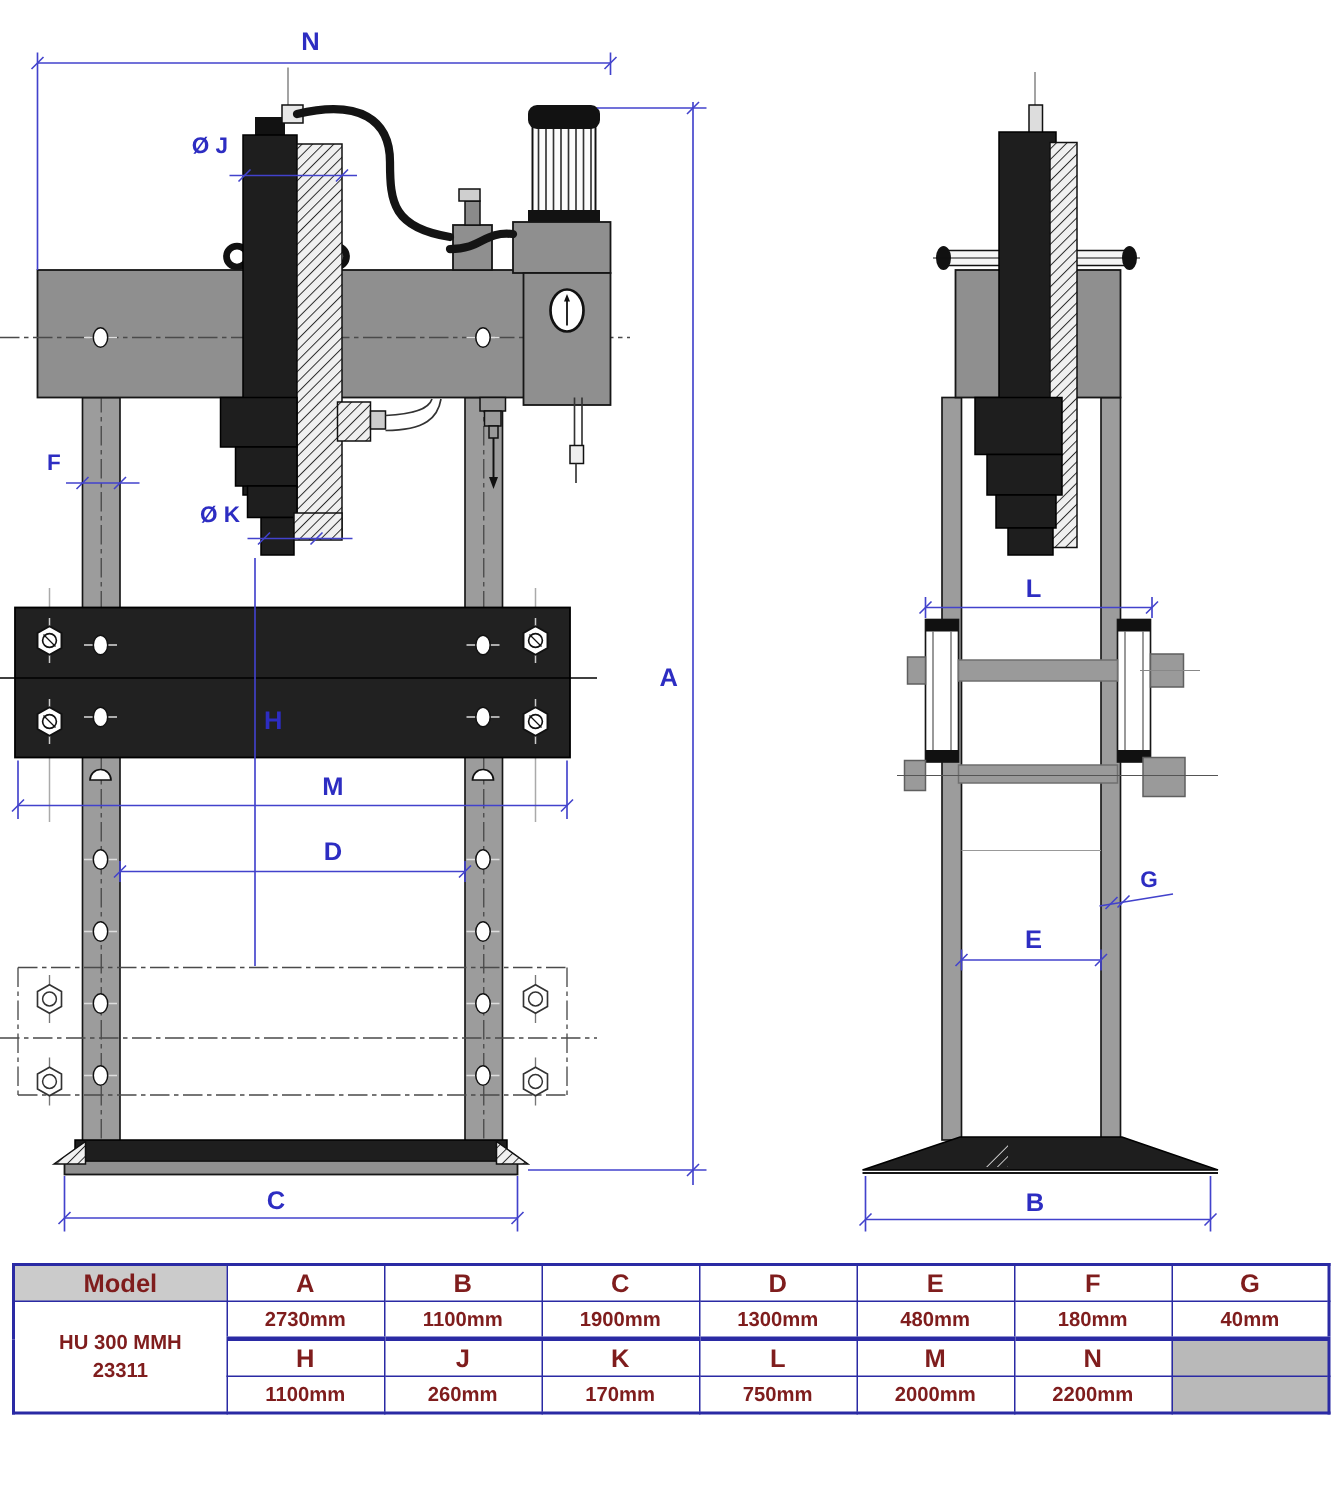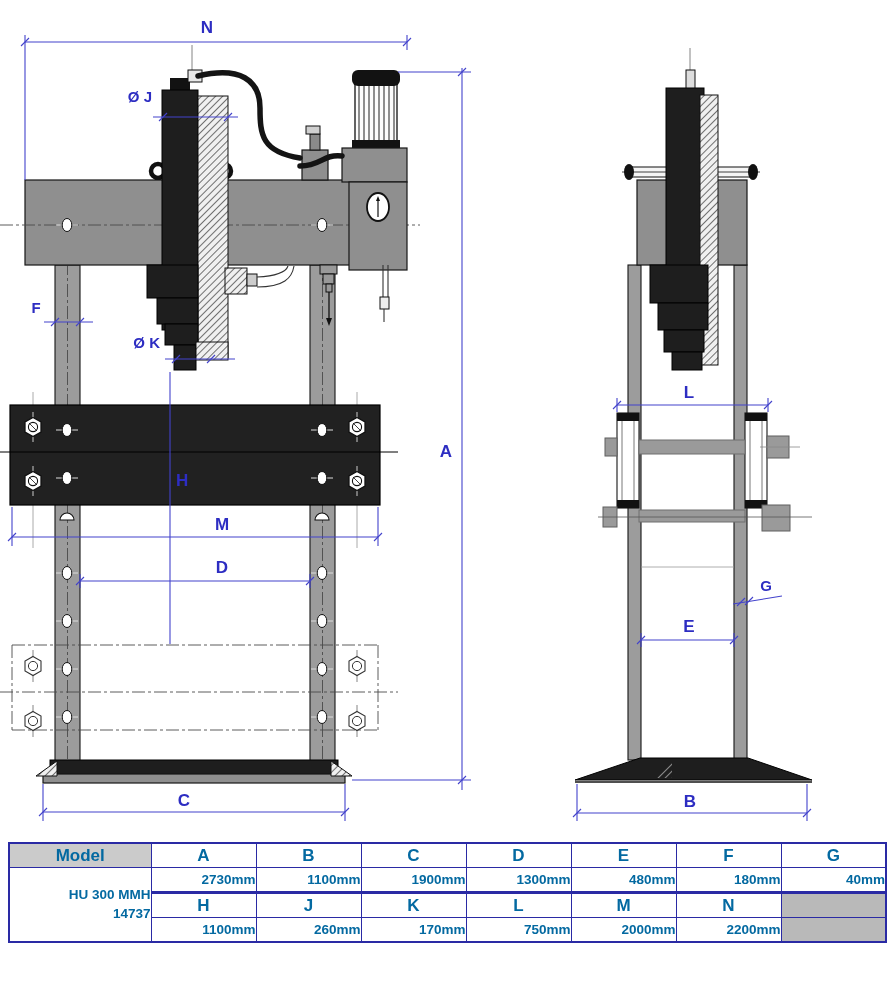--- a/index.html
+++ b/index.html
@@ -18,23 +18,23 @@
   .cl         { stroke:#4a4a4a; stroke-width:0.9; fill:none; stroke-dasharray:13 3 3 3; }
   .thin       { stroke:#333333; stroke-width:1.1; fill:none; }
   .hose       { stroke:#141414; stroke-width:5.5; fill:none; stroke-linecap:round; }
 
   
   .dim-table-wrap { position:absolute; left:8px; top:842px; }
   table.dim-table { border-collapse:collapse; table-layout:fixed; width:879px;
                     border:2.5px solid #2a2aa4; }
   table.dim-table th, table.dim-table td {
       border:1.5px solid #2a2aa4; text-align:center; vertical-align:middle;
-      color:#0369a1; font-weight:bold; padding:0; height:23px; }
+      color:#7f1d1d; font-weight:bold; padding:0; height:23px; }
   table.dim-table th { font-size:17px; }
-  table.dim-table td { font-size:13.5px;text-align:right; }
+  table.dim-table td { font-size:13.5px; }
   td.model-cell { font-size:15px; line-height:1.35; background:#ffffff; }
   th.model-head { background:#cbcbcb; }
   .sep { border-top-width:3.5px !important; }
   .gray-cell { background:#b9b9b9; }
 </style>
 </head>
 <body>
 
 <div class="page">
 
@@ -398,21 +398,21 @@
       <th>B</th>
       <th>C</th>
       <th>D</th>
       <th>E</th>
       <th>F</th>
       <th>G</th>
     </tr>
     <tr>
       <td class="model-cell" rowspan="3">
         <div>HU 300 MMH</div>
-        <div>14737</div>
+        <div>23311</div>
       </td>
       <td>2730mm</td>
       <td>1100mm</td>
       <td>1900mm</td>
       <td>1300mm</td>
       <td>480mm</td>
       <td>180mm</td>
       <td>40mm</td>
     </tr>
     <tr>

